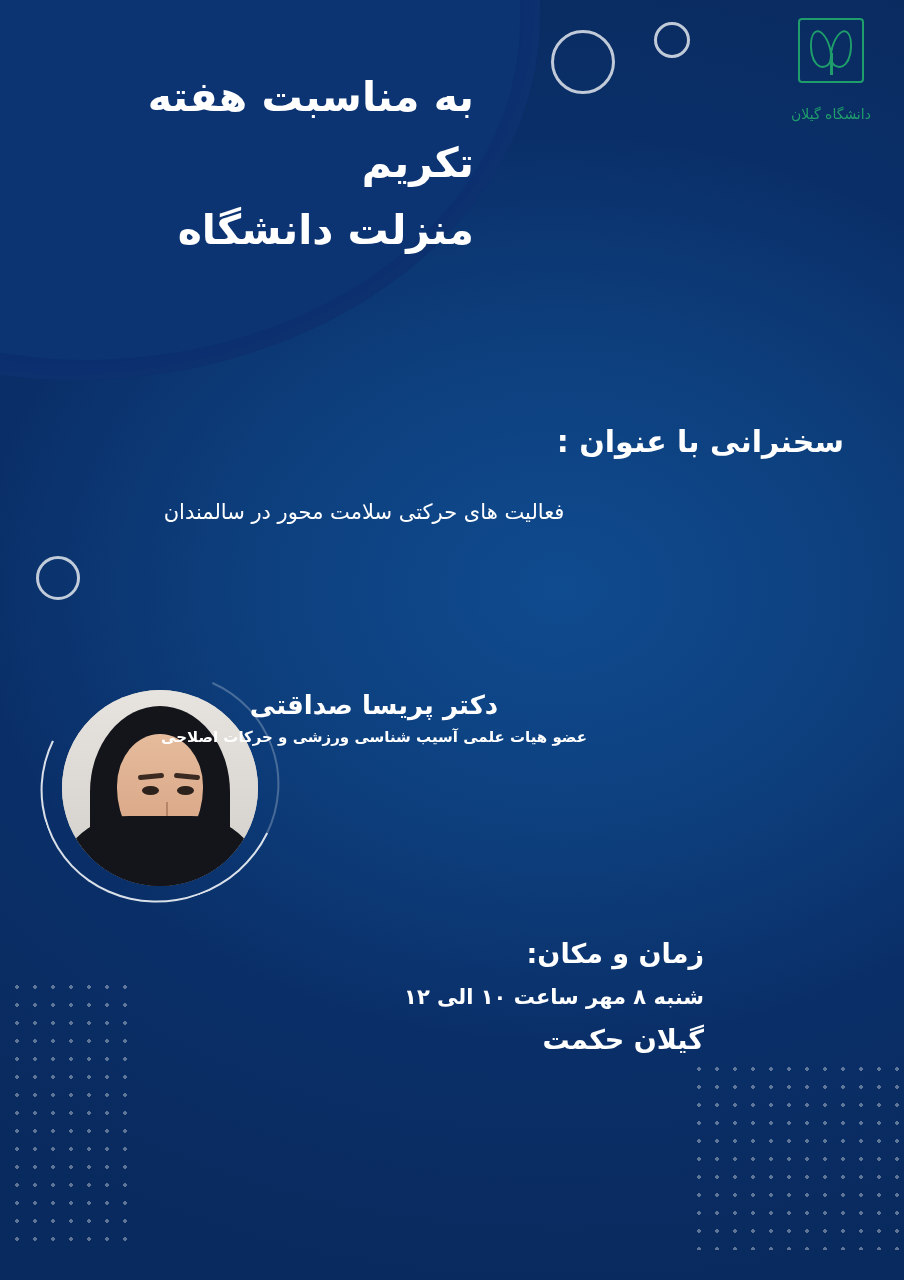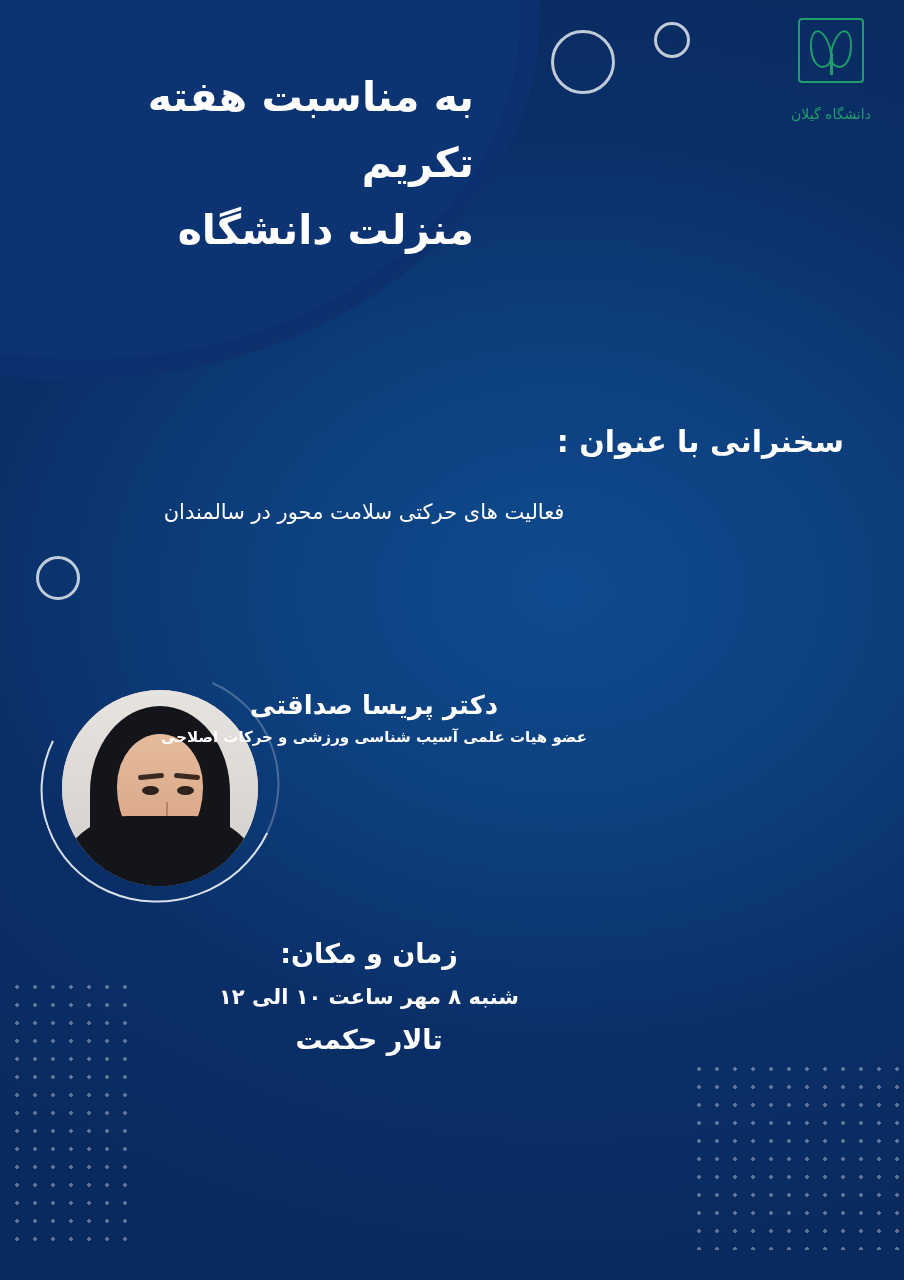--- a/index.html
+++ b/index.html
@@ -281,21 +281,21 @@
     font-weight: bold;
     line-height: 1.6;
   }
 
   
   .when-block {
     position: absolute;
     top: 928px;
     right: 40px;
     width: 830px;
-    text-align: center;
+    text-align: right;
     direction: rtl;
     box-sizing: border-box;
     padding-right: 160px;
   }
   .when-label {
     font-size: 27px;
     font-weight: bold;
     line-height: 1.9;
   }
   .when-date {
@@ -357,16 +357,16 @@
   </div>
 
   <div class="speaker-block">
     <div class="speaker-name">دکتر پریسا صداقتی</div>
     <div class="speaker-role">عضو هیات علمی آسیب شناسی ورزشی و حرکات اصلاحی</div>
   </div>
 
   <div class="when-block">
     <div class="when-label">زمان و مکان:</div>
     <div class="when-date">شنبه ۸ مهر  ساعت ۱۰ الی ۱۲</div>
-    <div class="when-venue">تالار حکمت</div>
+    <div class="when-venue">گیلان حکمت</div>
   </div>
 
 </div>
 
 </body></html>

